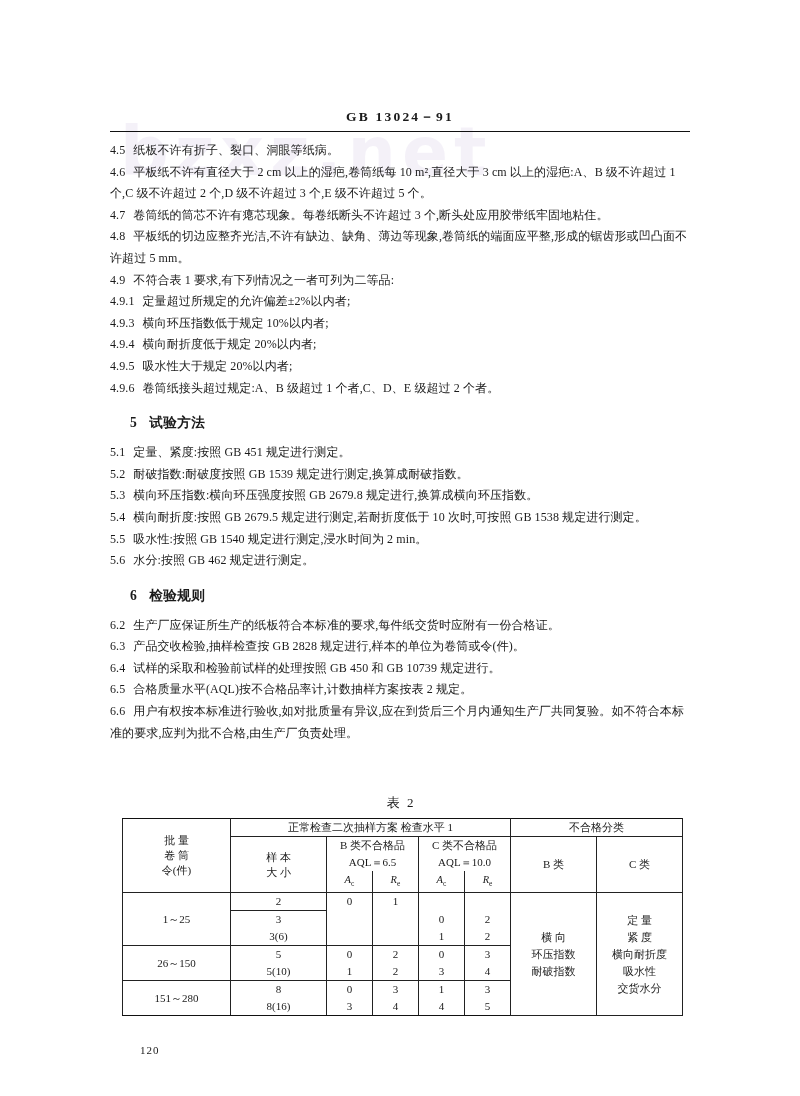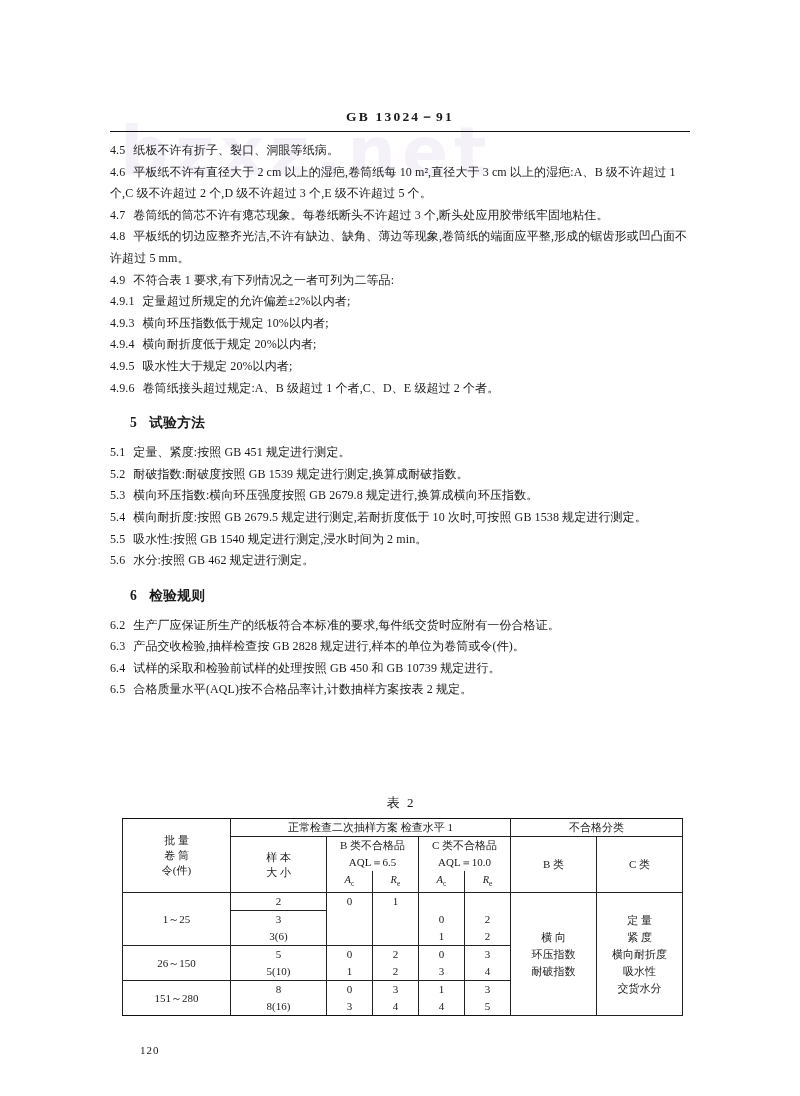--- a/index.html
+++ b/index.html
@@ -261,20 +261,23 @@
       <span class="num w1">6.2</span><span class="txt">生产厂应保证所生产的纸板符合本标准的要求,每件纸交货时应附有一份合格证。</span>
     </div>
     <div class="para hang">
       <span class="num w1">6.3</span><span class="txt">产品交收检验,抽样检查按 GB 2828 规定进行,样本的单位为卷筒或令(件)。</span>
     </div>
     <div class="para hang">
       <span class="num w1">6.4</span><span class="txt">试样的采取和检验前试样的处理按照 GB 450 和 GB 10739 规定进行。</span>
     </div>
     <div class="para hang">
       <span class="num w1">6.5</span><span class="txt">合格质量水平(AQL)按不合格品率计,计数抽样方案按表 2 规定。</span>
+    </div>
+    <div class="para hang">
+      <span class="num w1">6.6</span><span class="txt">用户有权按本标准进行验收,如对批质量有异议,应在到货后三个月内通知生产厂共同复验。如不符合本标准的要求,应判为批不合格,由生产厂负责处理。</span>
     </div>
 
   </div>
 
   <div class="tbl-caption">表 2</div>
 
   <table class="t2">
     <colgroup>
       <col style="width:108px">
       <col style="width:48px">

